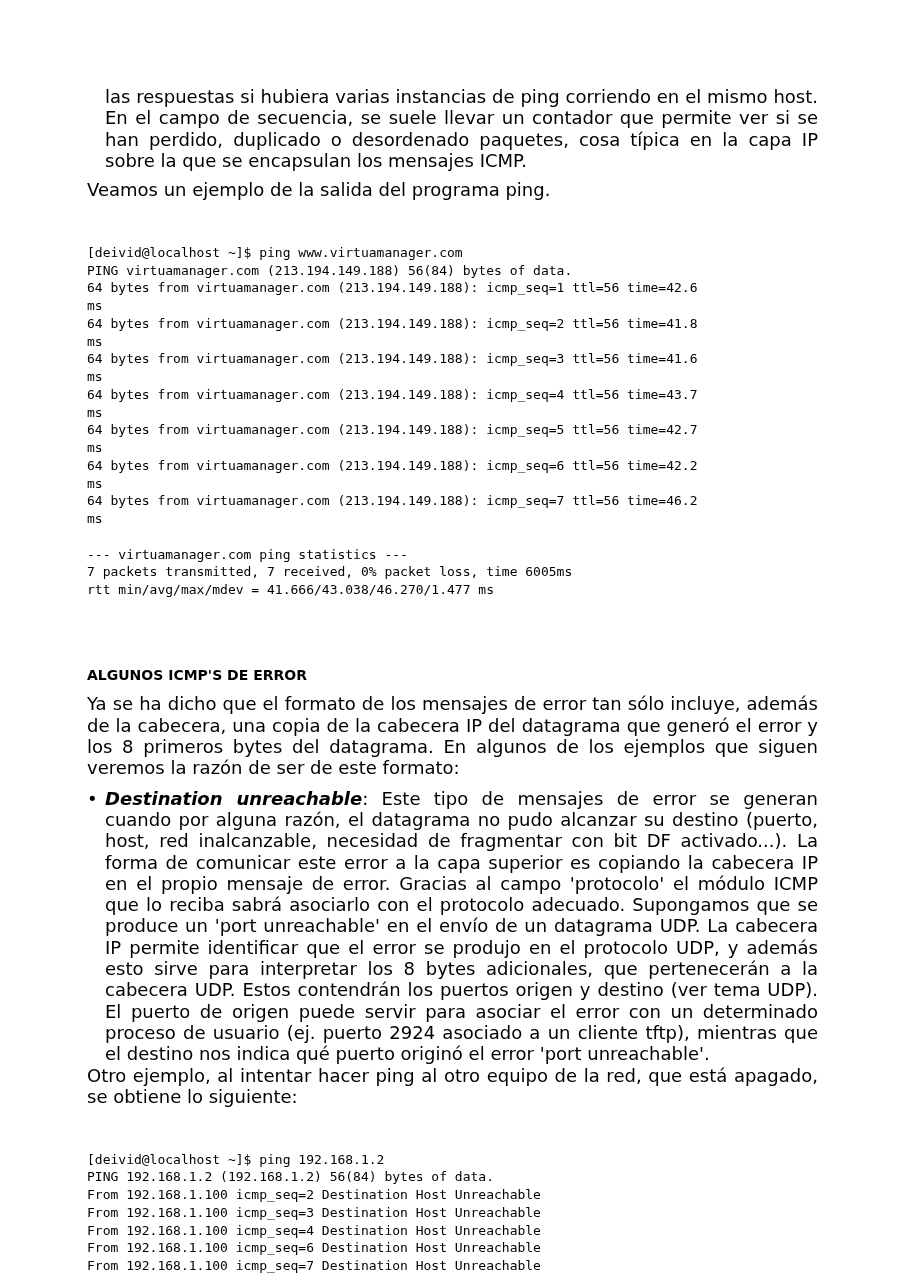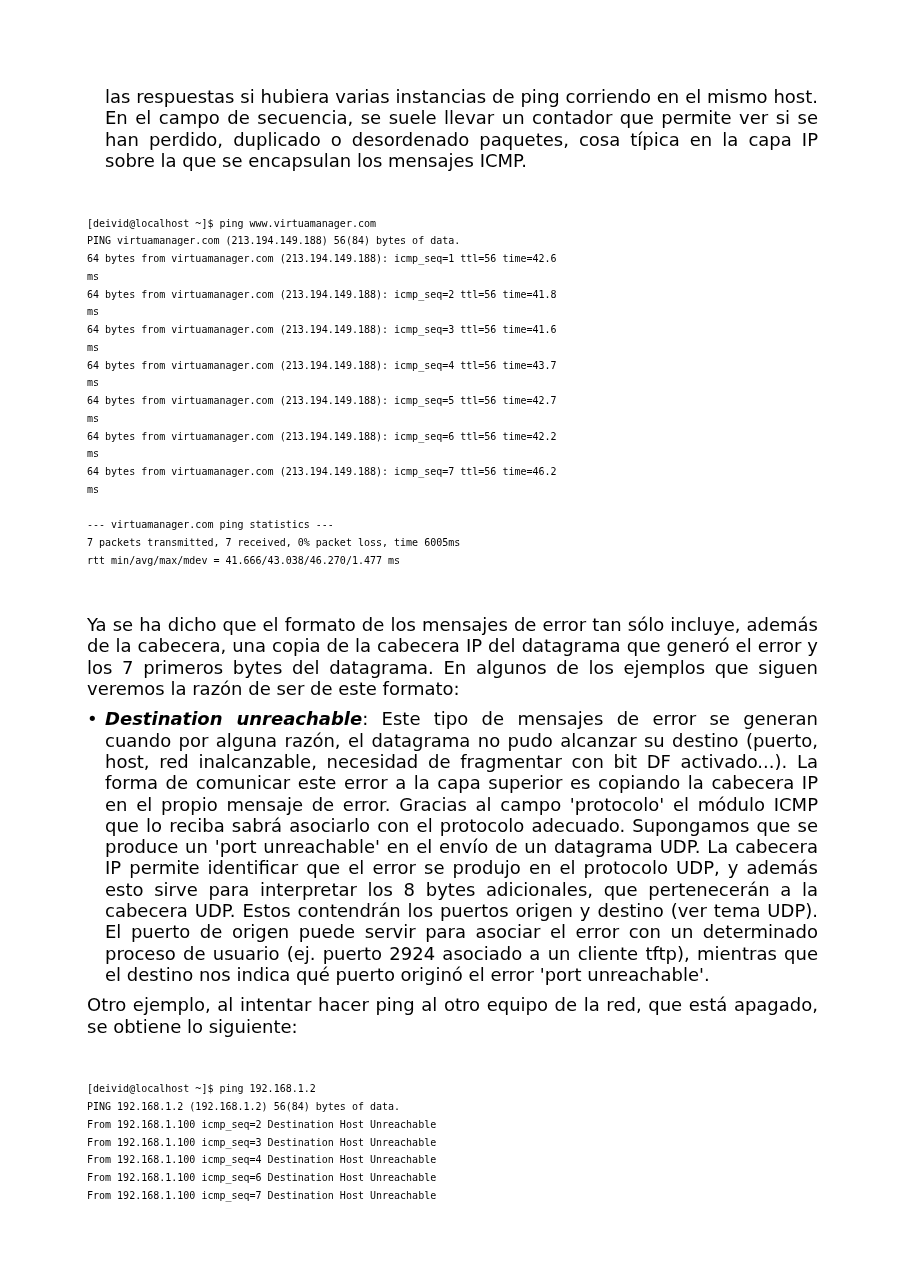--- a/index.html
+++ b/index.html
@@ -8,21 +8,21 @@
   .p {
     font-family: "DejaVu Sans", sans-serif;
     font-size: 18px;
     line-height: 21.3px;
     text-align: justify;
     margin: 0;
   }
   .indent { padding-left: 18px; }
   .code {
     font-family: "DejaVu Sans Mono", monospace;
-    font-size: 10px;
+    font-size: 13px;
     line-height: 17.75px;
     white-space: pre;
     margin: 0;
   }
   .heading {
     font-family: "DejaVu Sans", sans-serif;
     font-weight: bold;
     font-size: 14px;
     line-height: 18px;
     margin: 0;
@@ -31,31 +31,33 @@
   .bullet { position: absolute; left: 0; top: 0; }
   .term { font-weight: bold; font-style: italic; margin-top: 45px; }
 </style>
 </head>
 <body>
 
 <div class="page">
 
   <p class="p indent" style="margin-top:0;">las respuestas si hubiera varias instancias de ping corriendo en el mismo host. En el campo de secuencia, se suele llevar un contador que permite ver si se han perdido, duplicado o desordenado paquetes, cosa típica en la capa IP sobre la que se encapsulan los mensajes ICMP.</p>
 
+  <p class="p" style="margin-top:8px;">Veamos un ejemplo de la salida del programa ping.</p>
 
   <div class="code" style="margin-top:8px;">
     <div>[deivid@localhost ~]$ ping www.virtuamanager.com</div><div>PING virtuamanager.com (213.194.149.188) 56(84) bytes of data.</div><div>64 bytes from virtuamanager.com (213.194.149.188): icmp_seq=1 ttl=56 time=42.6</div><div>ms</div><div>64 bytes from virtuamanager.com (213.194.149.188): icmp_seq=2 ttl=56 time=41.8</div><div>ms</div><div>64 bytes from virtuamanager.com (213.194.149.188): icmp_seq=3 ttl=56 time=41.6</div><div>ms</div><div>64 bytes from virtuamanager.com (213.194.149.188): icmp_seq=4 ttl=56 time=43.7</div><div>ms</div><div>64 bytes from virtuamanager.com (213.194.149.188): icmp_seq=5 ttl=56 time=42.7</div><div>ms</div><div>64 bytes from virtuamanager.com (213.194.149.188): icmp_seq=6 ttl=56 time=42.2</div><div>ms</div><div>64 bytes from virtuamanager.com (213.194.149.188): icmp_seq=7 ttl=56 time=46.2</div><div>ms</div><div style="height:17.75px;"></div><div>--- virtuamanager.com ping statistics ---</div><div>7 packets transmitted, 7 received, 0% packet loss, time 6005ms</div><div>rtt min/avg/max/mdev = 41.666/43.038/46.270/1.477 ms</div>
   </div>
 
+  <p class="heading" style="margin-top:32px;">ALGUNOS ICMP'S DE ERROR</p>
 
-  <p class="p" style="margin-top:9px;">Ya se ha dicho que el formato de los mensajes de error tan sólo incluye, además de la cabecera, una copia de la cabecera IP del datagrama que generó el error y los 7 primeros bytes del datagrama. En algunos de los ejemplos que siguen veremos la razón de ser de este formato:</p>
+  <p class="p" style="margin-top:9px;">Ya se ha dicho que el formato de los mensajes de error tan sólo incluye, además de la cabecera, una copia de la cabecera IP del datagrama que generó el error y los 8 primeros bytes del datagrama. En algunos de los ejemplos que siguen veremos la razón de ser de este formato:</p>
 
   <div class="p bullet-item" style="margin-top:9px;">
     <span class="bullet">•</span><span class="term">Destination unreachable</span><span>: Este tipo de mensajes de error se generan cuando por alguna razón, el datagrama no pudo alcanzar su destino (puerto, host, red inalcanzable, necesidad de fragmentar con bit DF activado...). La forma de comunicar este error a la capa superior es copiando la cabecera IP en el propio mensaje de error. Gracias al campo 'protocolo' el módulo ICMP que lo reciba sabrá asociarlo con el protocolo adecuado. Supongamos que se produce un 'port unreachable' en el envío de un datagrama UDP. La cabecera IP permite identificar que el error se produjo en el protocolo UDP, y además esto sirve para interpretar los 8 bytes adicionales, que pertenecerán a la cabecera UDP. Estos contendrán los puertos origen y destino (ver tema UDP). El puerto de origen puede servir para asociar el error con un determinado proceso de usuario (ej. puerto 2924 asociado a un cliente tftp), mientras que el destino nos indica qué puerto originó el error 'port unreachable'.</span>
   </div>
 
-  <p class="p" style="margin-top:9px;">Otro ejemplo, al intentar hacer ping al otro equipo de la red, que está apagado, se obtiene lo siguiente:</p>
+  <p class="p" style="">Otro ejemplo, al intentar hacer ping al otro equipo de la red, que está apagado, se obtiene lo siguiente:</p>
 
   <div class="code" style="margin-top:8px;">
     <div>[deivid@localhost ~]$ ping 192.168.1.2</div><div>PING 192.168.1.2 (192.168.1.2) 56(84) bytes of data.</div><div>From 192.168.1.100 icmp_seq=2 Destination Host Unreachable</div><div>From 192.168.1.100 icmp_seq=3 Destination Host Unreachable</div><div>From 192.168.1.100 icmp_seq=4 Destination Host Unreachable</div><div>From 192.168.1.100 icmp_seq=6 Destination Host Unreachable</div><div>From 192.168.1.100 icmp_seq=7 Destination Host Unreachable</div>
   </div>
 
 </div>
 
 </body></html>

